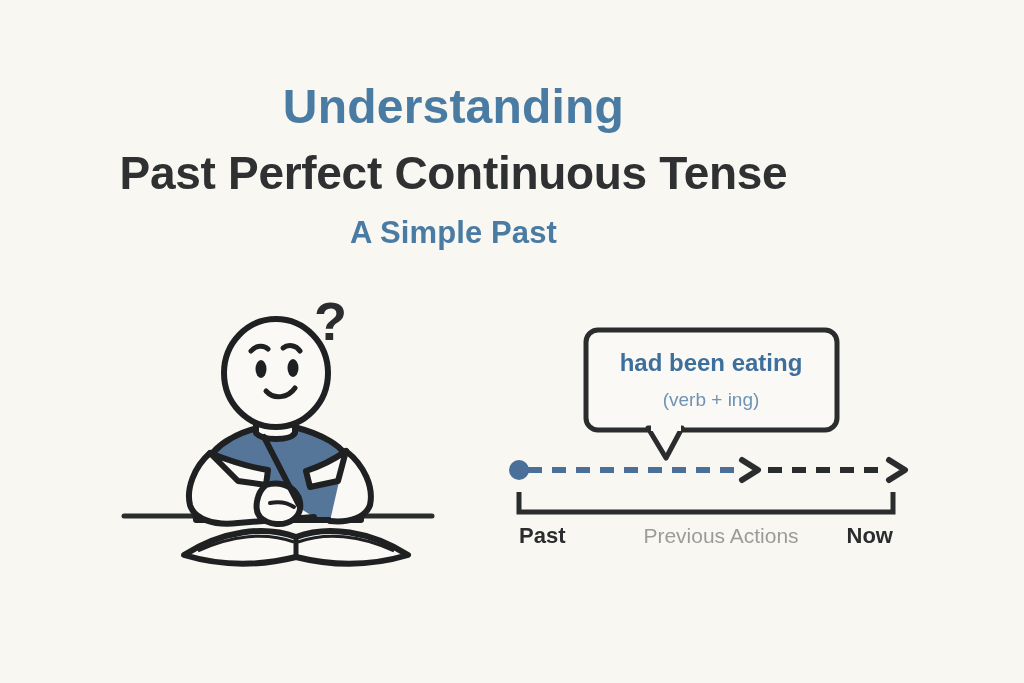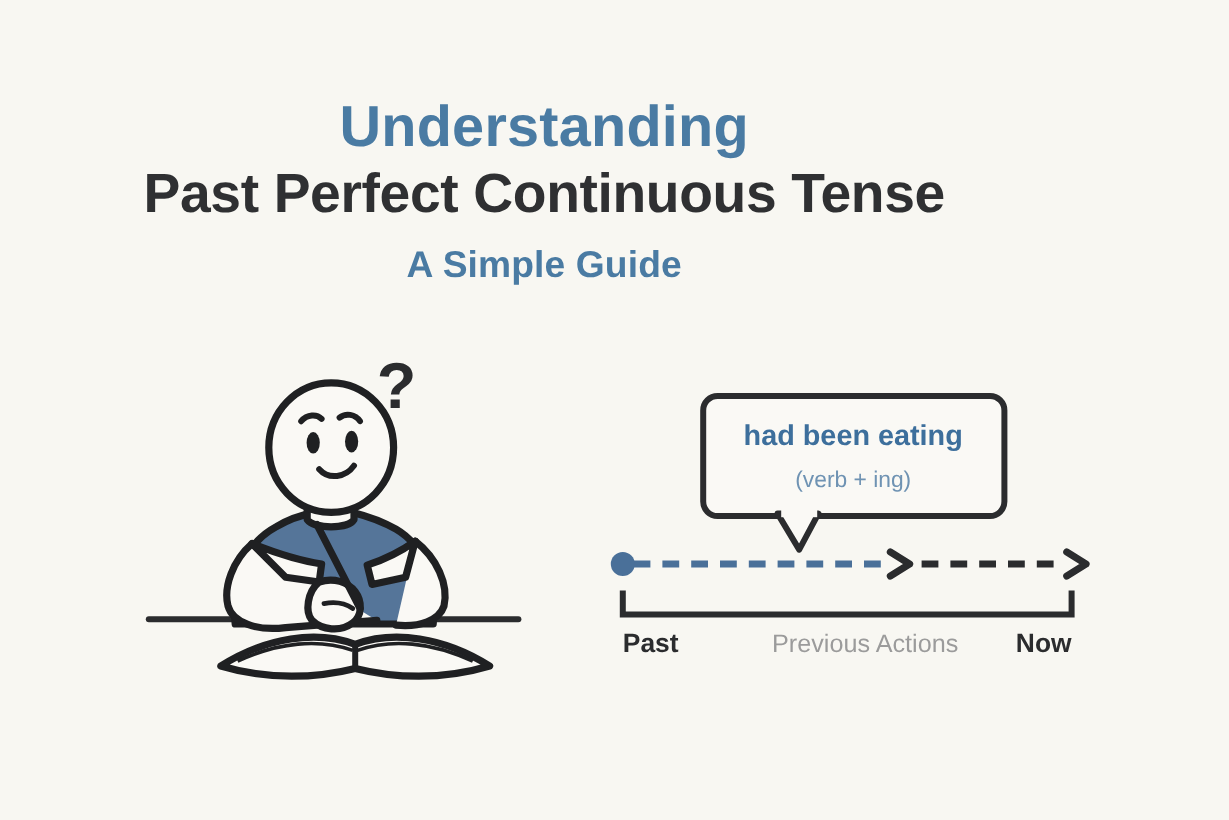--- a/index.html
+++ b/index.html
@@ -33,21 +33,21 @@
     font-weight: bold;
     color: #4a7ba3;
     letter-spacing: 0.2px;
     line-height: 1.05;
   }
   .title-line2 {
     font-size: 46px;
     font-weight: bold;
     color: #2f3032;
     line-height: 1.05;
-    margin-top: 5px;
+    margin-top: 17px;
     letter-spacing: -0.3px;
   }
   .title-line3 {
     font-size: 31px;
     font-weight: bold;
     color: #4a7ba3;
     line-height: 1.05;
     margin-top: 19px;
     letter-spacing: 0.1px;
   }
@@ -93,21 +93,21 @@
   }
 </style>
 </head>
 <body>
 
 <div id="poster">
 
   <div class="titles">
     <div class="title-line1">Understanding</div>
     <div class="title-line2">Past Perfect Continuous Tense</div>
-    <div class="title-line3">A Simple Guide</div>
+    <div class="title-line3">A Simple Past</div>
   </div>
 
   <svg id="person-illustration" viewBox="0 0 320 285">
 
     <text x="196" y="55" font-family="Liberation Sans, sans-serif" font-size="54" font-weight="bold" fill="#2b2c2e">?</text>
 
     <line x1="6" y1="231" x2="314" y2="231" stroke="#2b2c2e" stroke-width="5" stroke-linecap="round"></line>
 
     <path d="M 78 235
              C 74 198, 86 168, 112 154

